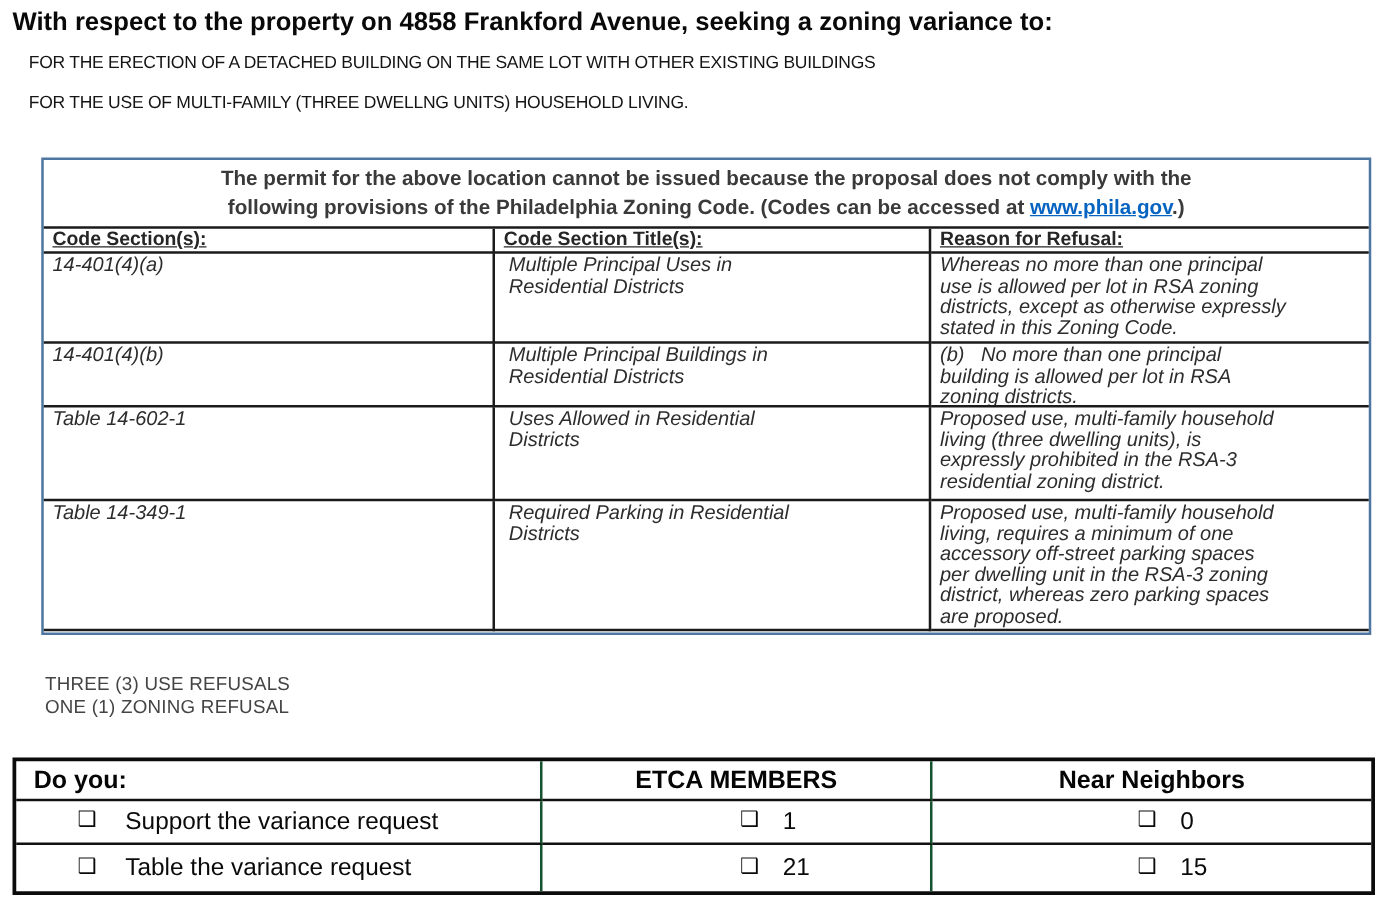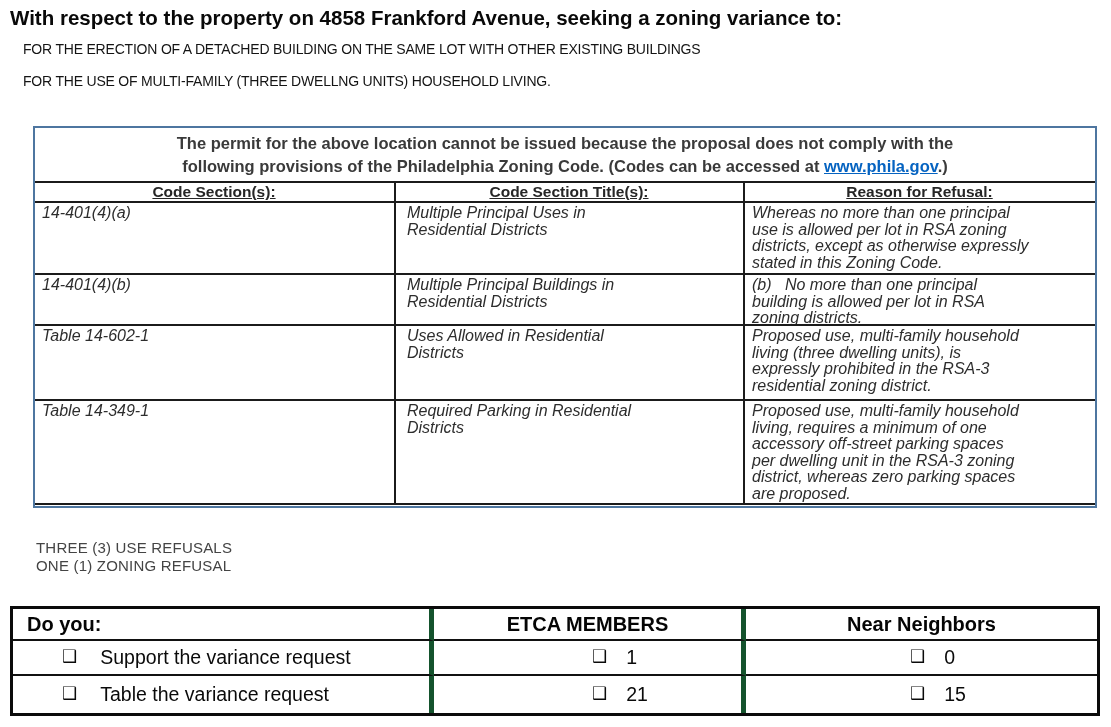--- a/index.html
+++ b/index.html
@@ -48,21 +48,21 @@
   }
   .rcell {
     border-bottom: 2px solid #1b1b1b;
     overflow: hidden;
     padding: 1px 8px 0 7px;
     color: #2d2d2d;
   }
   .rcell.v { border-right: 2px solid #1b1b1b; }
   .rcell.hdr {
     font-weight: bold; font-size: 15.5px; line-height: 17px;
-    text-decoration: underline; color: #262626; padding-top: 0; text-align: center;
+    text-decoration: underline; color: #262626; padding-top: 0;
   }
   .rcell.body {
     font-style: italic; font-size: 16px; line-height: 16.5px;
     white-space: pre-wrap; padding-top: 2px;
   }
   .rcell.title-cell { padding-left: 11px; }
   .refusal-footer {
     position: relative; height: 71px;
   }
   .refusal-summary {
@@ -75,21 +75,21 @@
   .vote-table {
     position: absolute; left: 10px; top: 606px;
     width: 1090px; height: 110px;
     border: 3px solid #0b0b0b;
     display: grid;
     grid-template-columns: 421px 312px 1fr;
     grid-template-rows: 32px 35px 1fr;
     font-size: 19.5px;
   }
   .vcell { display: flex; align-items: center; overflow: hidden; }
-  .vcell.v { border-right: 5px solid #14532d; }
+  .vcell.v { border-right: 2px solid #14532d; }
   .vcell.hb { border-bottom: 2px solid #111; }
   .vote-head { font-weight: bold; font-size: 20px; color: #050505; }
   .vote-head.left { justify-content: flex-start; padding-left: 14px; }
   .vote-head.center { justify-content: center; }
   .vote-label-cell { padding-left: 49px; color: #0a0a0a; }
   .vote-count-cell { color: #0a0a0a; }
   .vote-count-cell.c2 { padding-left: 158px; }
   .vote-count-cell.c3 { padding-left: 164px; }
   .checkbox {
     font-family: "DejaVu Sans", sans-serif;

